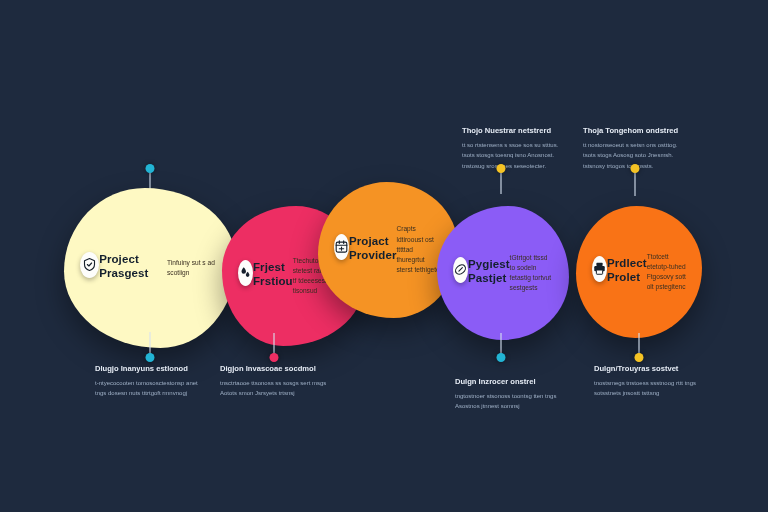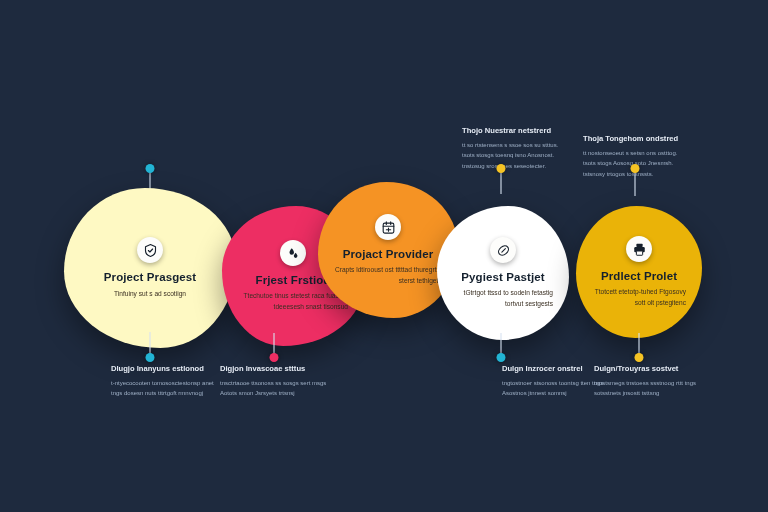--- a/index.html
+++ b/index.html
@@ -16,23 +16,23 @@
   .connector .dot {
     position:absolute; left:50%; width:9px; height:9px; border-radius:50%;
     transform:translateX(-50%); box-shadow:0 0 5px rgba(0,0,0,.45);
   }
   .connector.down .dot { bottom:-4px; }
   .connector.up   .dot { top:-4px; }
 
   
   .blob {
     position:absolute;
-    display:flex; flex-direction:column; align-items:center;
+    display:flex; align-items:center;
     justify-content:center;
-    text-align:right;
+    text-align:left;
     padding:14px 16px;
     box-shadow:0 12px 28px rgba(0,0,0,.38);
   }
   .blob .icon-badge {
     width:26px; height:26px; border-radius:50%;
     background:#fdfdfb;
     display:flex; align-items:center; justify-content:center;
     box-shadow:0 2px 5px rgba(0,0,0,.3);
     margin-bottom:7px;
   }
@@ -65,21 +65,21 @@
 <body>
 
 <div id="stage">
 
 
   <div class="textblock" style="left:450px; top:126px;margin-left:12px;">
     <div class="tb-title">Thojo Nuestrar netstrerd</div>
     <div class="tb-body">tt so rtstensens s ssoe sos su stttus. tsots stosgs toesnq isno Anosnost. tnstosug srosstoes seseotecter.</div>
   </div>
 
-  <div class="textblock" style="left:583px; top:126px;margin-top:8px;">
+  <div class="textblock" style="left:583px; top:126px;">
     <div class="tb-title">Thoja Tongehom ondstred</div>
     <div class="tb-body">tt nostonseoeut s setsn ons ostttog. tsots stogs Aososg soto Jnesmsh. tstsnosy trtogos tossnssts.</div>
   </div>
 
   <div class="connector up" style="left:149px; top:168px; height:26px;">
     <div class="dot" style="background:#22B4D4;"></div>
   </div>
   <div class="connector up" style="left:500px; top:168px; height:26px;">
     <div class="dot" style="background:#F5C324;"></div>
   </div>
@@ -116,33 +116,33 @@
     <div class="icon-badge">
       <svg viewBox="0 0 24 24" fill="none" stroke="#16202c" stroke-width="1.8" stroke-linecap="round" stroke-linejoin="round">
         <rect x="3.5" y="5" width="17" height="16" rx="2.5"></rect>
         <path d="M3.5 10h17M8.5 3v4M15.5 3v4M12 13v5M8.5 15.5h7"></path>
       </svg>
     </div>
     <div class="blob-title">Projact Provider</div>
     <div class="blob-body">Crapts ldtirooust ost tttttad thuregrtut sterst tethigete</div>
   </div>
 
-  <div class="blob" style="left:437px; top:206px; width:132px; height:134px; background:#ffffff;
+  <div class="blob" style="left:437px; top:206px; width:132px; height:134px; background:#8b5cf6;
               border-radius:54% 46% 50% 50% / 48% 53% 47% 52%;">
     <div class="icon-badge">
       <svg viewBox="0 0 24 24" fill="none" stroke="#16202c" stroke-width="1.8" stroke-linecap="round" stroke-linejoin="round">
         <ellipse cx="12" cy="12" rx="8.6" ry="6.4" transform="rotate(-38 12 12)"></ellipse>
         <path d="M9.4 14.6 L15 9"></path>
       </svg>
     </div>
     <div class="blob-title">Pygiest Pastjet</div>
     <div class="blob-body">tGtrtgot ttssd to sodeln fetastig tortvut sestgests</div>
   </div>
 
-  <div class="blob" style="left:576px; top:206px; width:126px; height:132px; background:#eab308;
+  <div class="blob" style="left:576px; top:206px; width:126px; height:132px; background:#f97316;
               border-radius:48% 52% 53% 47% / 51% 47% 53% 49%;">
     <div class="icon-badge">
       <svg viewBox="0 0 24 24" fill="#16202c">
         <rect x="7" y="2.8" width="10" height="5" rx="1"></rect>
         <rect x="3.6" y="8" width="16.8" height="8.4" rx="1.8"></rect>
         <rect x="7" y="14.4" width="10" height="6.8" rx="1" fill="#fdfdfb" stroke="#16202c" stroke-width="1.6"></rect>
       </svg>
     </div>
     <div class="blob-title">Prdlect Prolet</div>
     <div class="blob-body">Ttotcett etetotp-tuhed Ftgosovy sott olt pstegitenc</div>
@@ -154,31 +154,31 @@
   <div class="connector down" style="left:273px; top:333px; height:25px;">
     <div class="dot" style="background:#ED2E63;"></div>
   </div>
   <div class="connector down" style="left:500px; top:333px; height:25px;">
     <div class="dot" style="background:#22B4D4;"></div>
   </div>
   <div class="connector down" style="left:638px; top:333px; height:25px;">
     <div class="dot" style="background:#F5C324;"></div>
   </div>
 
-  <div class="textblock" style="left:95px; top:364px;margin-left:16px;">
+  <div class="textblock" style="left:95px; top:364px;">
     <div class="tb-title">Dlugjo Inanyuns estlonod</div>
     <div class="tb-body">t-ntyecocooten tomososctestonsp anet tngs dosesn nuts tttrtgoft rmnvnogj</div>
   </div>
 
   <div class="textblock" style="left:220px; top:364px;">
-    <div class="tb-title">Digjon Invascoae stttus</div>
+    <div class="tb-title">Digjon Invascoae socdmol</div>
     <div class="tb-body">tnsctrtaooe ttsonoss ss sosgs sert msgs Aotots smon Jsrsyets trtsnsj</div>
   </div>
 
-  <div class="textblock" style="left:455px; top:364px;margin-left:47px;">
+  <div class="textblock" style="left:455px; top:377px;">
     <div class="tb-title">Dulgn Inzrocer onstrel</div>
     <div class="tb-body">tngtostnoer stsonoss toontsg tten tngs Asostnos jtnnest somnsj</div>
   </div>
 
   <div class="textblock" style="left:594px; top:364px;">
     <div class="tb-title">Dulgn/Trouyras sostvet</div>
     <div class="tb-body">tnostsmegs tnstoess ssstnoog rttt tngs sotsstnets jnsostt tsttsng</div>
   </div>
 
 </div>

